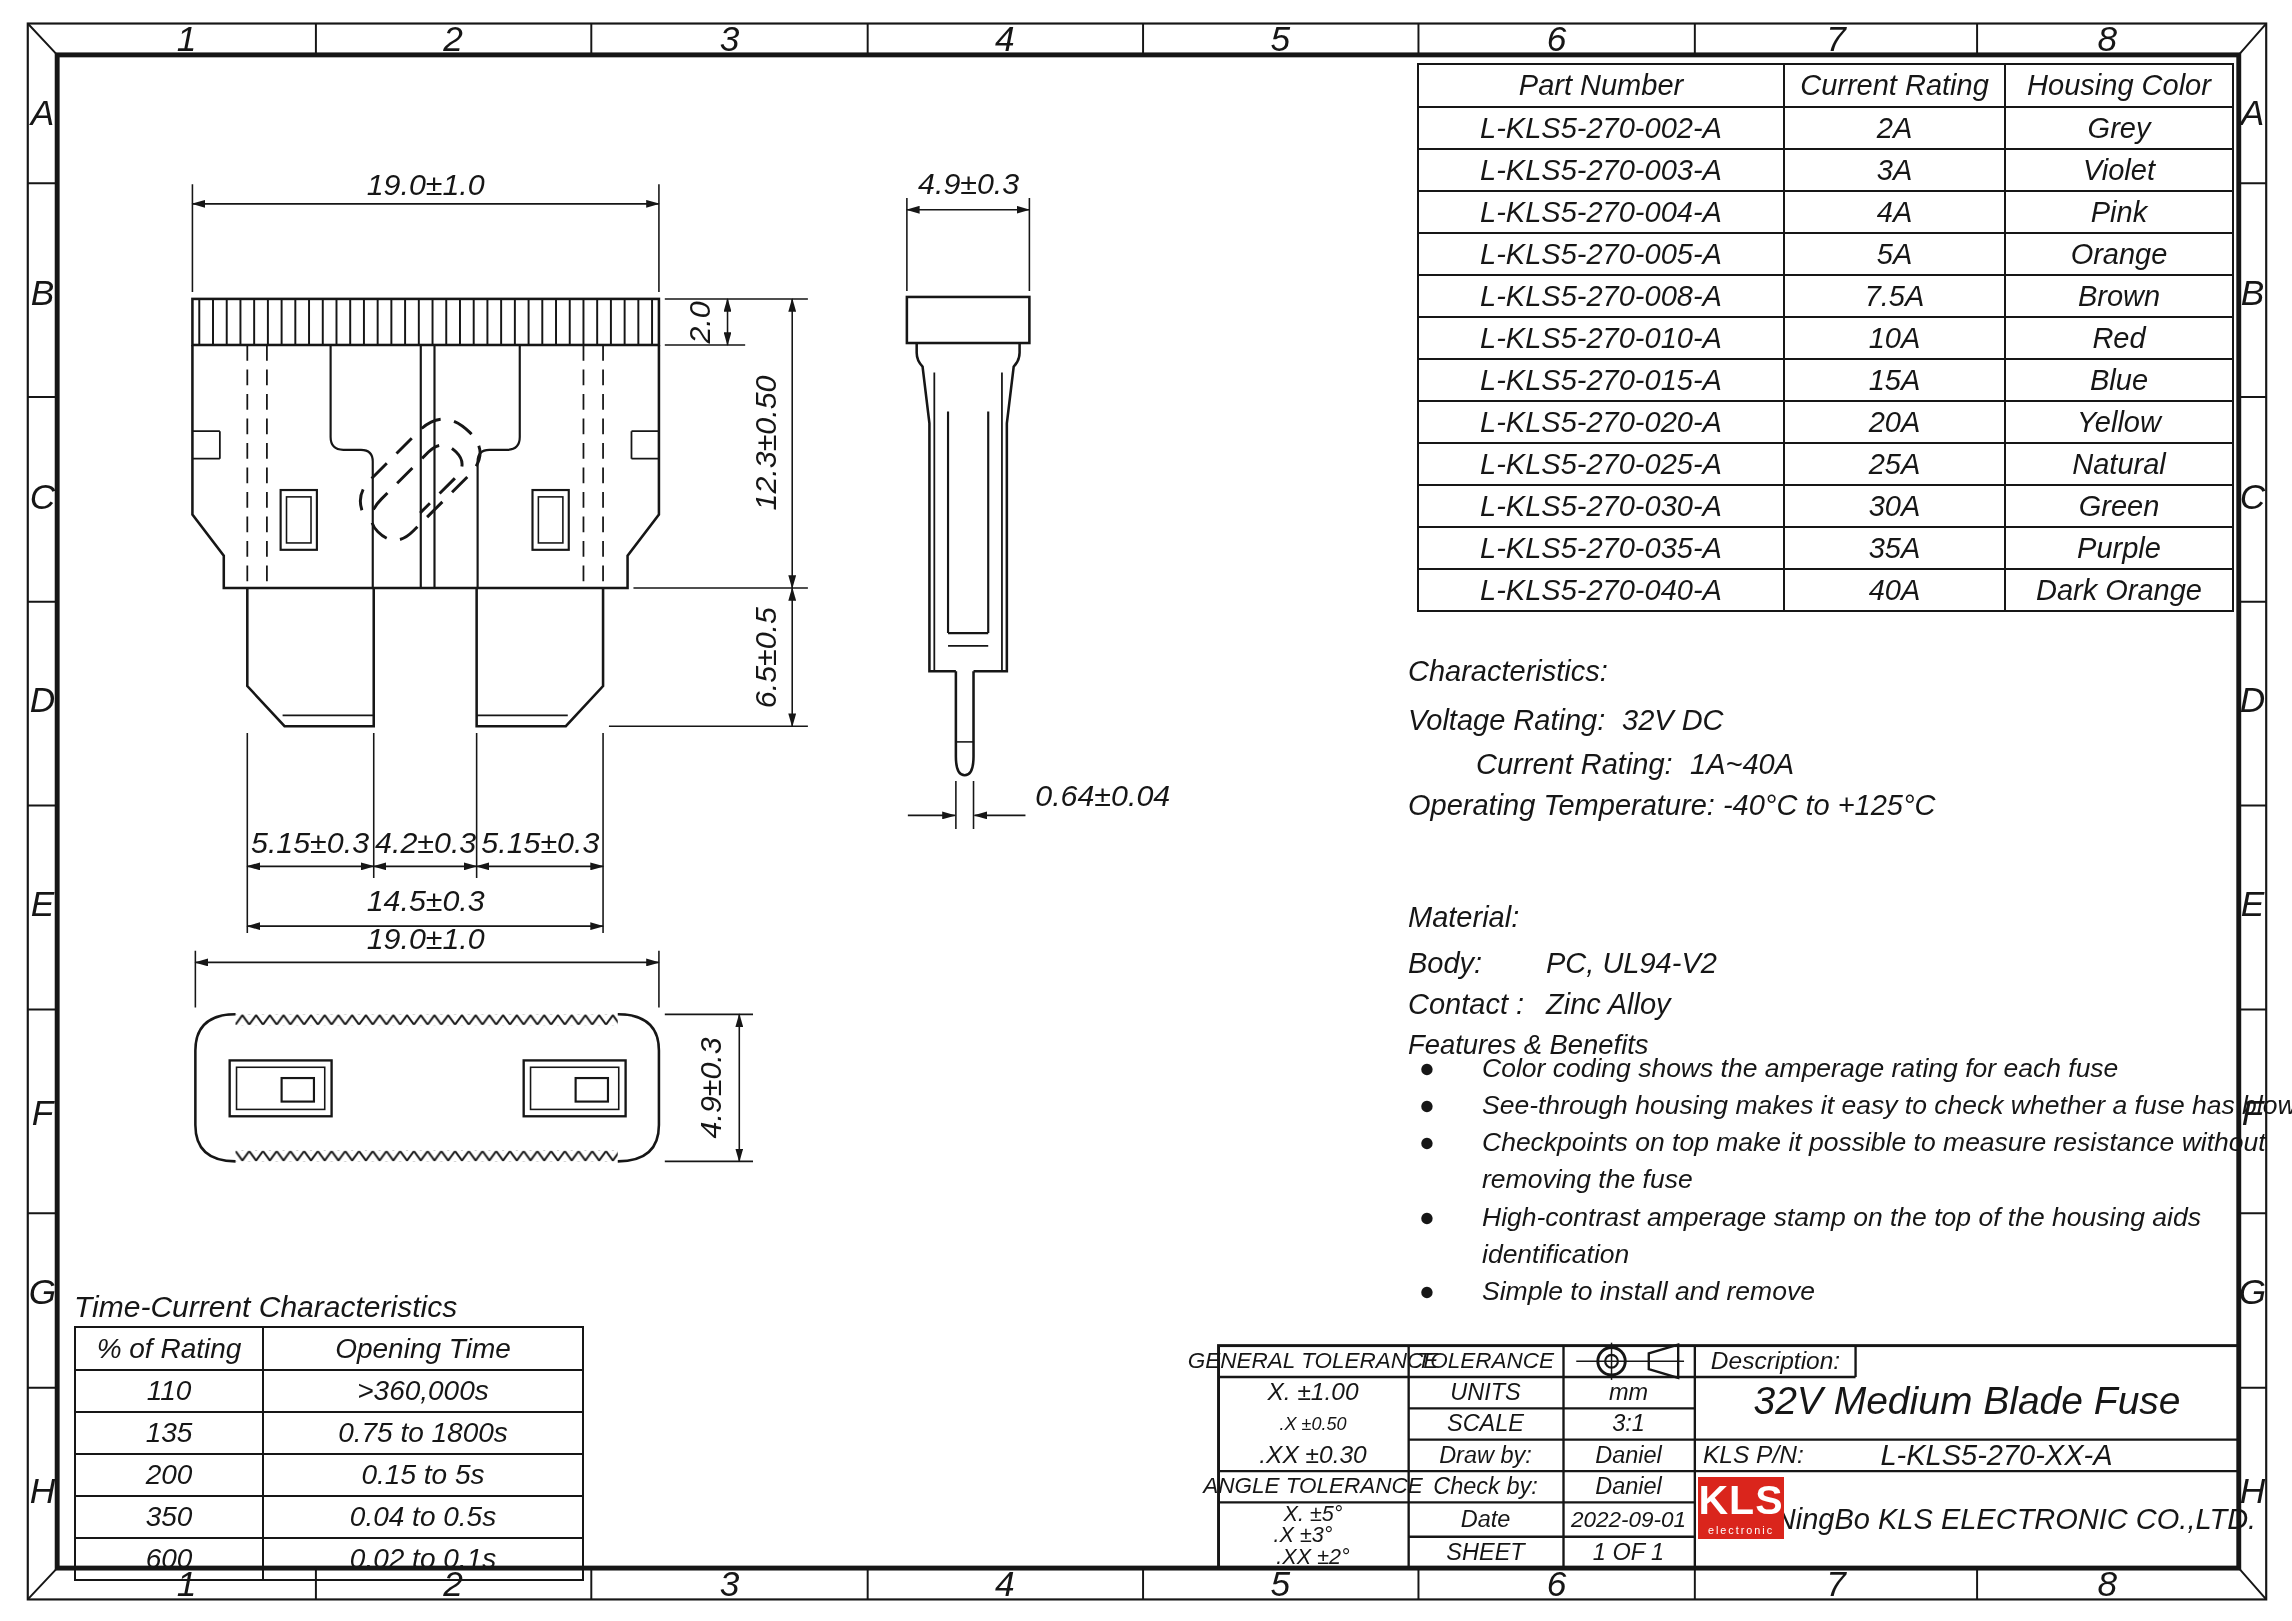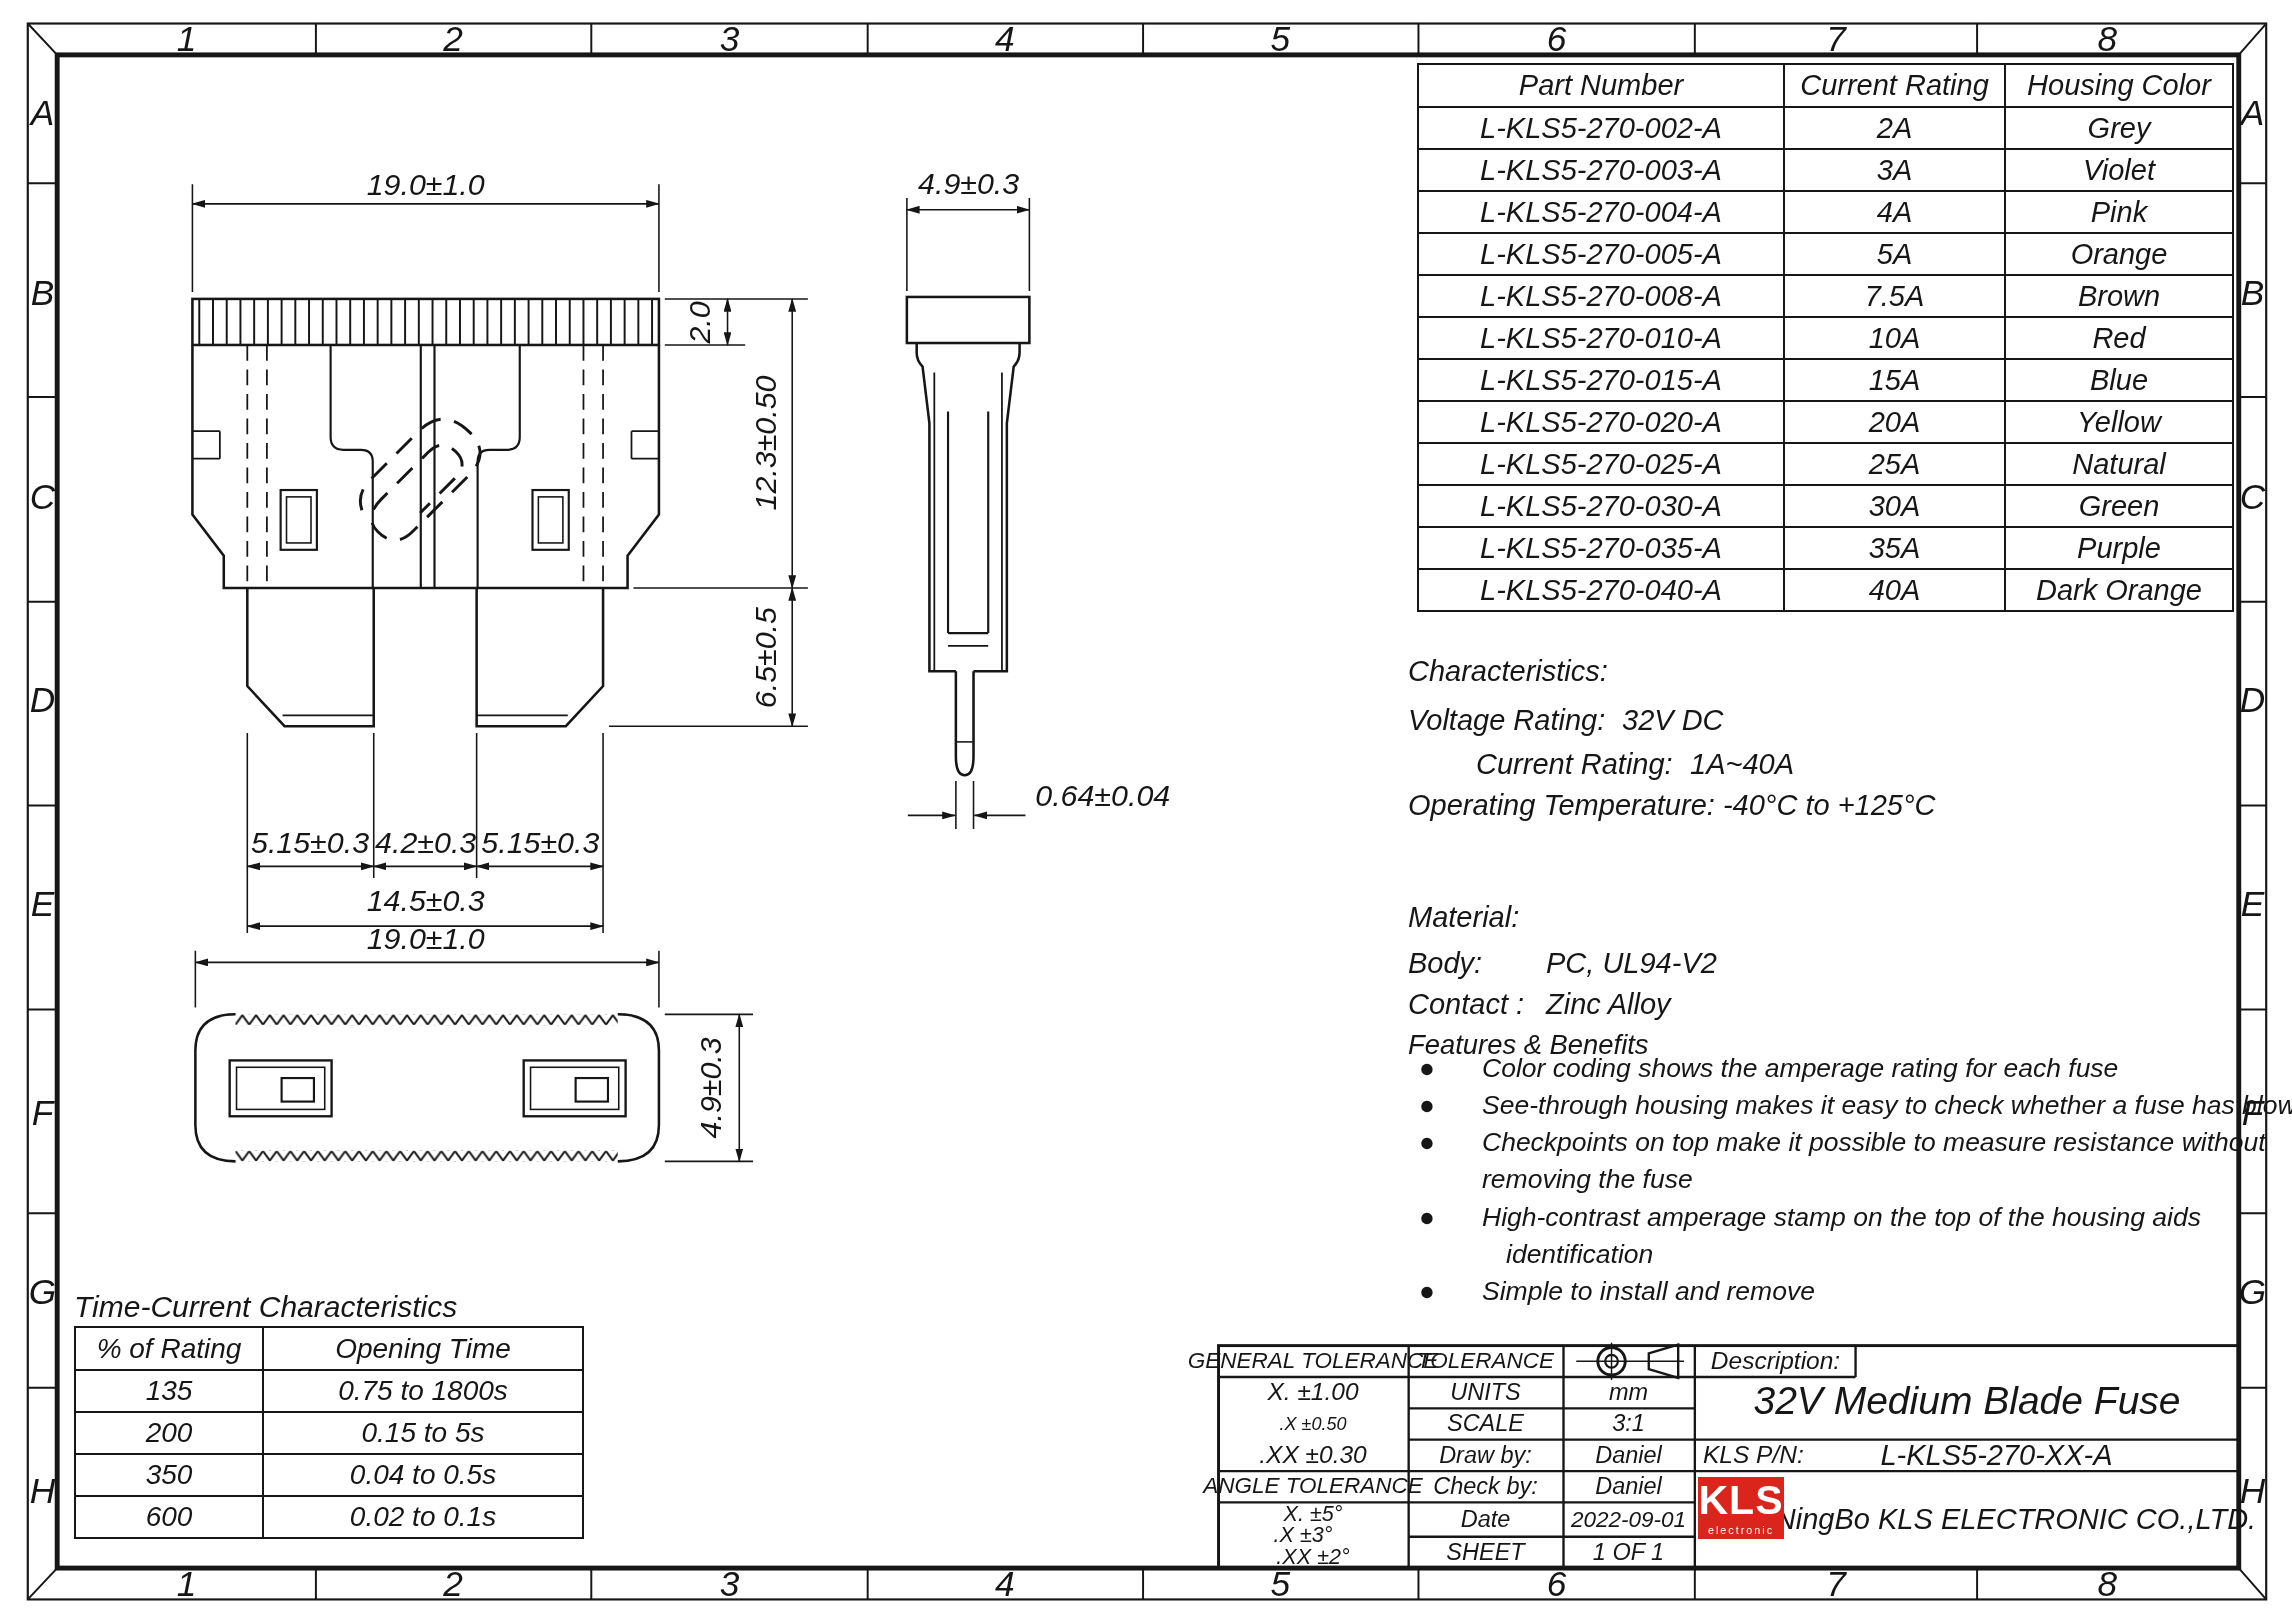--- a/index.html
+++ b/index.html
@@ -334,40 +334,44 @@
   <div class="feat" style="left:1408px;top:1029px;font-size:27.4px;">Features &amp; Benefits</div>
   <div class="bullet" style="left:1419px;top:1053px;">●</div>
   <div class="feat" style="left:1482px;top:1053px;">Color coding shows the amperage rating for each fuse</div>
   <div class="bullet" style="left:1419px;top:1090px;">●</div>
   <div class="feat" style="left:1482px;top:1090px;">See-through housing makes it easy to check whether a fuse has blown</div>
   <div class="bullet" style="left:1419px;top:1127px;">●</div>
   <div class="feat" style="left:1482px;top:1127px;">Checkpoints on top make it possible to measure resistance without</div>
   <div class="feat" style="left:1482px;top:1164px;">removing the fuse</div>
   <div class="bullet" style="left:1419px;top:1202px;">●</div>
   <div class="feat" style="left:1482px;top:1202px;">High-contrast amperage stamp on the top of the housing aids</div>
-  <div class="feat" style="left:1482px;top:1239px;margin-left:24px;">identification</div>
+  <div class="feat" style="left:1482px;top:1239px;">identification</div>
   <div class="bullet" style="left:1419px;top:1276px;">●</div>
   <div class="feat" style="left:1482px;top:1276px;">Simple to install and remove</div>
 </div>
 
 <div>
   <div class="abs" style="left:74px;top:1290px;font-size:30px;white-space:nowrap;">Time-Current Characteristics</div>
   <div class="abs" style="left:74px;top:1326px;">
     <table class="dt tc">
       <colgroup>
             <col style="width:188px">
             <col style="width:320px">
           </colgroup>
       <thead>
         <tr>
           <th>% of Rating</th>
           <th>Opening Time</th>
         </tr>
       </thead>
       <tbody>
+        <tr>
+              <td>110</td>
+              <td>&gt;360,000s</td>
+            </tr>
         <tr>
               <td>135</td>
               <td>0.75 to 1800s</td>
             </tr>
         <tr>
               <td>200</td>
               <td>0.15 to 5s</td>
             </tr>
         <tr>
               <td>350</td>

